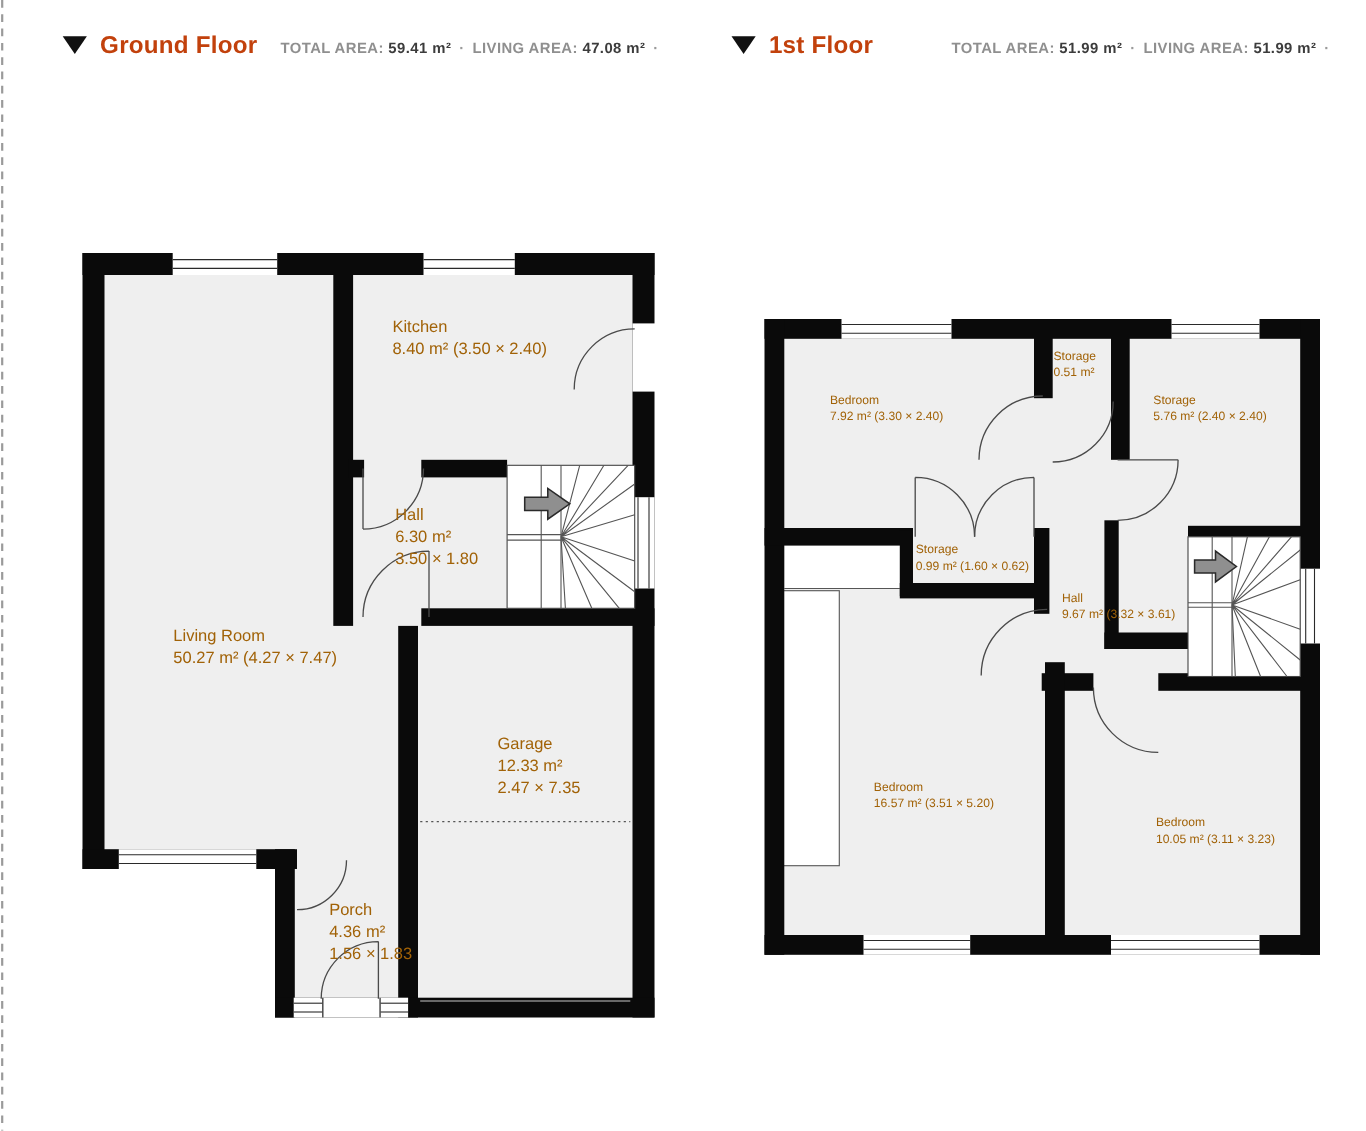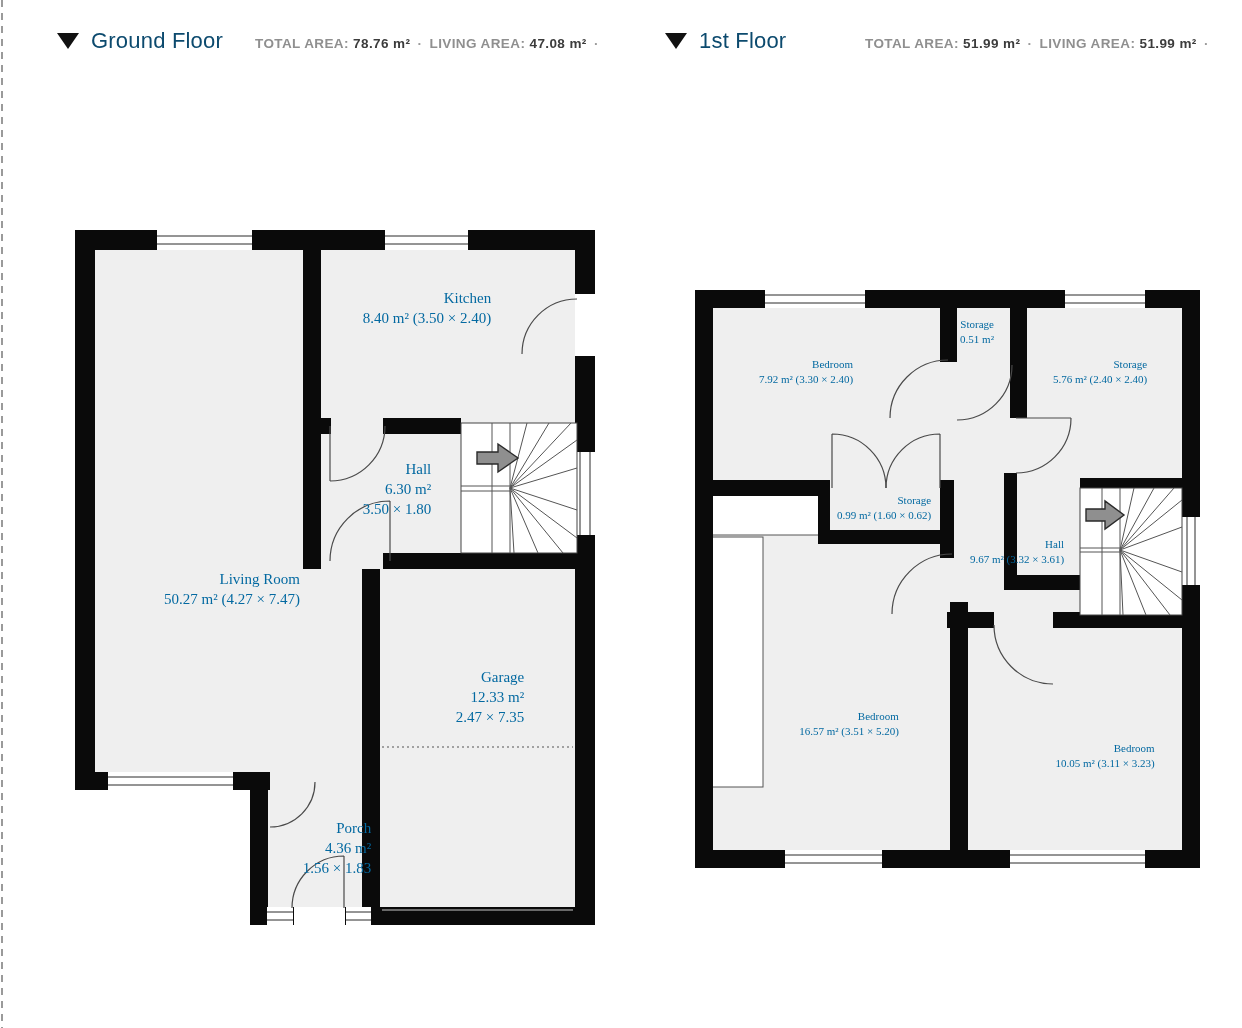--- a/index.html
+++ b/index.html
@@ -4,29 +4,29 @@
 <style>
   * { margin:0; padding:0; box-sizing:border-box; }
   html,body { width:1242px; height:1028px; background:#ffffff; overflow:hidden;
     font-family:"Liberation Sans", sans-serif; position:relative; }
 
   .plans-svg { position:absolute; left:0; top:0; }
 
   .floor-header { position:absolute; display:flex; align-items:center; gap:12px; height:26px; cursor:pointer; }
   .tri { width:0; height:0; border-left:11px solid transparent; border-right:11px solid transparent;
          border-top:16px solid #111; display:inline-block; }
-  .floor-title { font-size:22px; font-weight:400; color:#0c4a6e; letter-spacing:0.2px; white-space:nowrap; }
+  .floor-title { font-size:22px; font-weight:700; color:#c2410c; letter-spacing:0.2px; white-space:nowrap; }
 
   .floor-stats { position:absolute; font-size:13.5px; font-weight:700; letter-spacing:0.4px;
                  color:#8f8f8f; white-space:nowrap; }
   .floor-stats .svalue { color:#3c3c3c; }
   .floor-stats .sdot { color:#9a9a9a; padding:0 3px; }
 
-  .room-label { position:absolute; transform:translate(-50%,-50%); text-align:right;
-                color:#0369a1; white-space:nowrap; z-index:5;font-family:Liberation Serif, serif; }
+  .room-label { position:absolute; transform:translate(-50%,-50%); text-align:left;
+                color:#a16207; white-space:nowrap; z-index:5; }
   .room-label.gf { font-size:15px; line-height:20px; }
   .room-label.ff { font-size:11px; line-height:15px; }
   .room-label span { display:block; }
 
   .wall { fill:#0a0a0a; }
   .floorfill { fill:#efefef; }
   .win { fill:#ffffff; }
   .winline { stroke:#2a2a2a; stroke-width:1; }
   .door { stroke:#4a4a4a; stroke-width:1.2; fill:none; }
   .stairrect { fill:#ffffff; stroke:#444; stroke-width:1; }
@@ -193,21 +193,21 @@
     </g>
   </g>
 </svg>
 
 <div class="floor-header" style="left:57px; top:28px;">
   <span class="tri"></span>
   <span class="floor-title">Ground Floor</span>
 </div>
 <div class="floor-stats" style="left:255px; top:36px;">
   <span class="slabel">TOTAL AREA:</span>
-  <span class="svalue">78.76 m²</span>
+  <span class="svalue">59.41 m²</span>
   <span class="sdot">·</span>
   <span class="slabel">LIVING AREA:</span>
   <span class="svalue">47.08 m²</span>
   <span class="sdot">·</span>
 </div>
 
 <div class="floor-header" style="left:665px; top:28px;">
   <span class="tri"></span>
   <span class="floor-title">1st Floor</span>
 </div>

